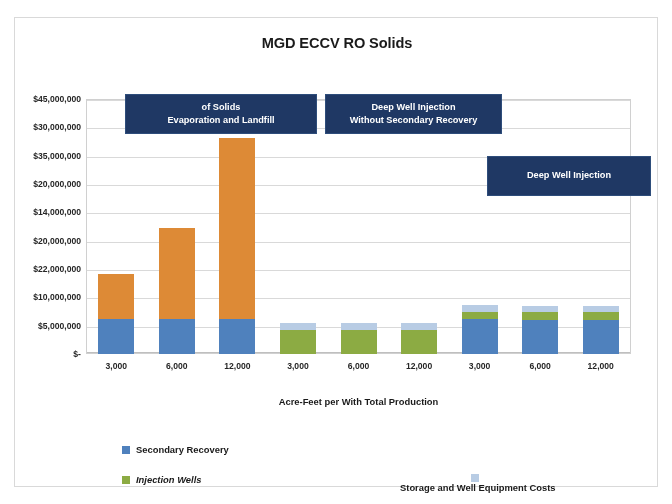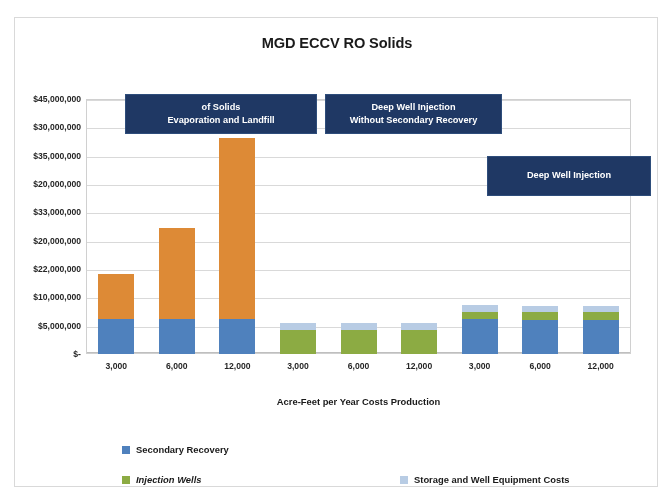--- a/index.html
+++ b/index.html
@@ -153,37 +153,37 @@
     flex: 0 0 auto;
   }
   .legend-label {
     font-size: 9.4px;
     font-weight: bold;
     color: #1a1a1a;
   }
   #legend-secondary   { left: 22px;  top: 14px; }
   #legend-evaporation { left: 300px; top: 14px; }
   #legend-injection   { left: 22px;  top: 44px; font-style: italic; }
-  #legend-storage     { left: 300px; top: 44px; }
+  #legend-storage     { left: 300px; top: 44px; flex-direction: column; }
 </style>
 </head>
 <body>
 
 <div id="frame">
 
   <div id="title">
     <div>MGD ECCV RO Solids</div>
   </div>
 
   <div id="yticks">
       <div class="ytick" style="top: 0px;">$45,000,000</div>
       <div class="ytick" style="top: 28.3333px;">$30,000,000</div>
       <div class="ytick" style="top: 56.6667px;">$35,000,000</div>
       <div class="ytick" style="top: 85px;">$20,000,000</div>
-      <div class="ytick" style="top: 113.333px;">$33,000,000</div>
+      <div class="ytick" style="top: 113.333px;">$14,000,000</div>
       <div class="ytick" style="top: 141.667px;">$20,000,000</div>
       <div class="ytick" style="top: 170px;">$22,000,000</div>
       <div class="ytick" style="top: 198.333px;">$10,000,000</div>
       <div class="ytick" style="top: 226.667px;">$5,000,000</div>
       <div class="ytick" style="top: 255px;">$-</div>
     </div>
 
   <div id="plot">
     <div id="gridlines">
         <div class="gridline" style="top: 0px;"></div>
@@ -264,21 +264,21 @@
       <div class="xtick" style="left: 90.8333px;">6,000</div>
       <div class="xtick" style="left: 151.389px;">12,000</div>
       <div class="xtick" style="left: 211.944px;">3,000</div>
       <div class="xtick" style="left: 272.5px;">6,000</div>
       <div class="xtick" style="left: 333.056px;">12,000</div>
       <div class="xtick" style="left: 393.611px;">3,000</div>
       <div class="xtick" style="left: 454.167px;">6,000</div>
       <div class="xtick" style="left: 514.722px;">12,000</div>
     </div>
 
-  <div id="xaxis-title">Acre-Feet per Year Costs Production</div>
+  <div id="xaxis-title">Acre-Feet per With Total Production</div>
 
   <div class="callout" id="callout-evaporation" style="background: rgb(31, 56, 100);">
     <div>
       <div>of Solids</div>
       <div>Evaporation and Landfill</div>
     </div>
   </div>
 
   <div class="callout" id="callout-dwi-without" style="background: rgb(31, 56, 100);">
     <div>

